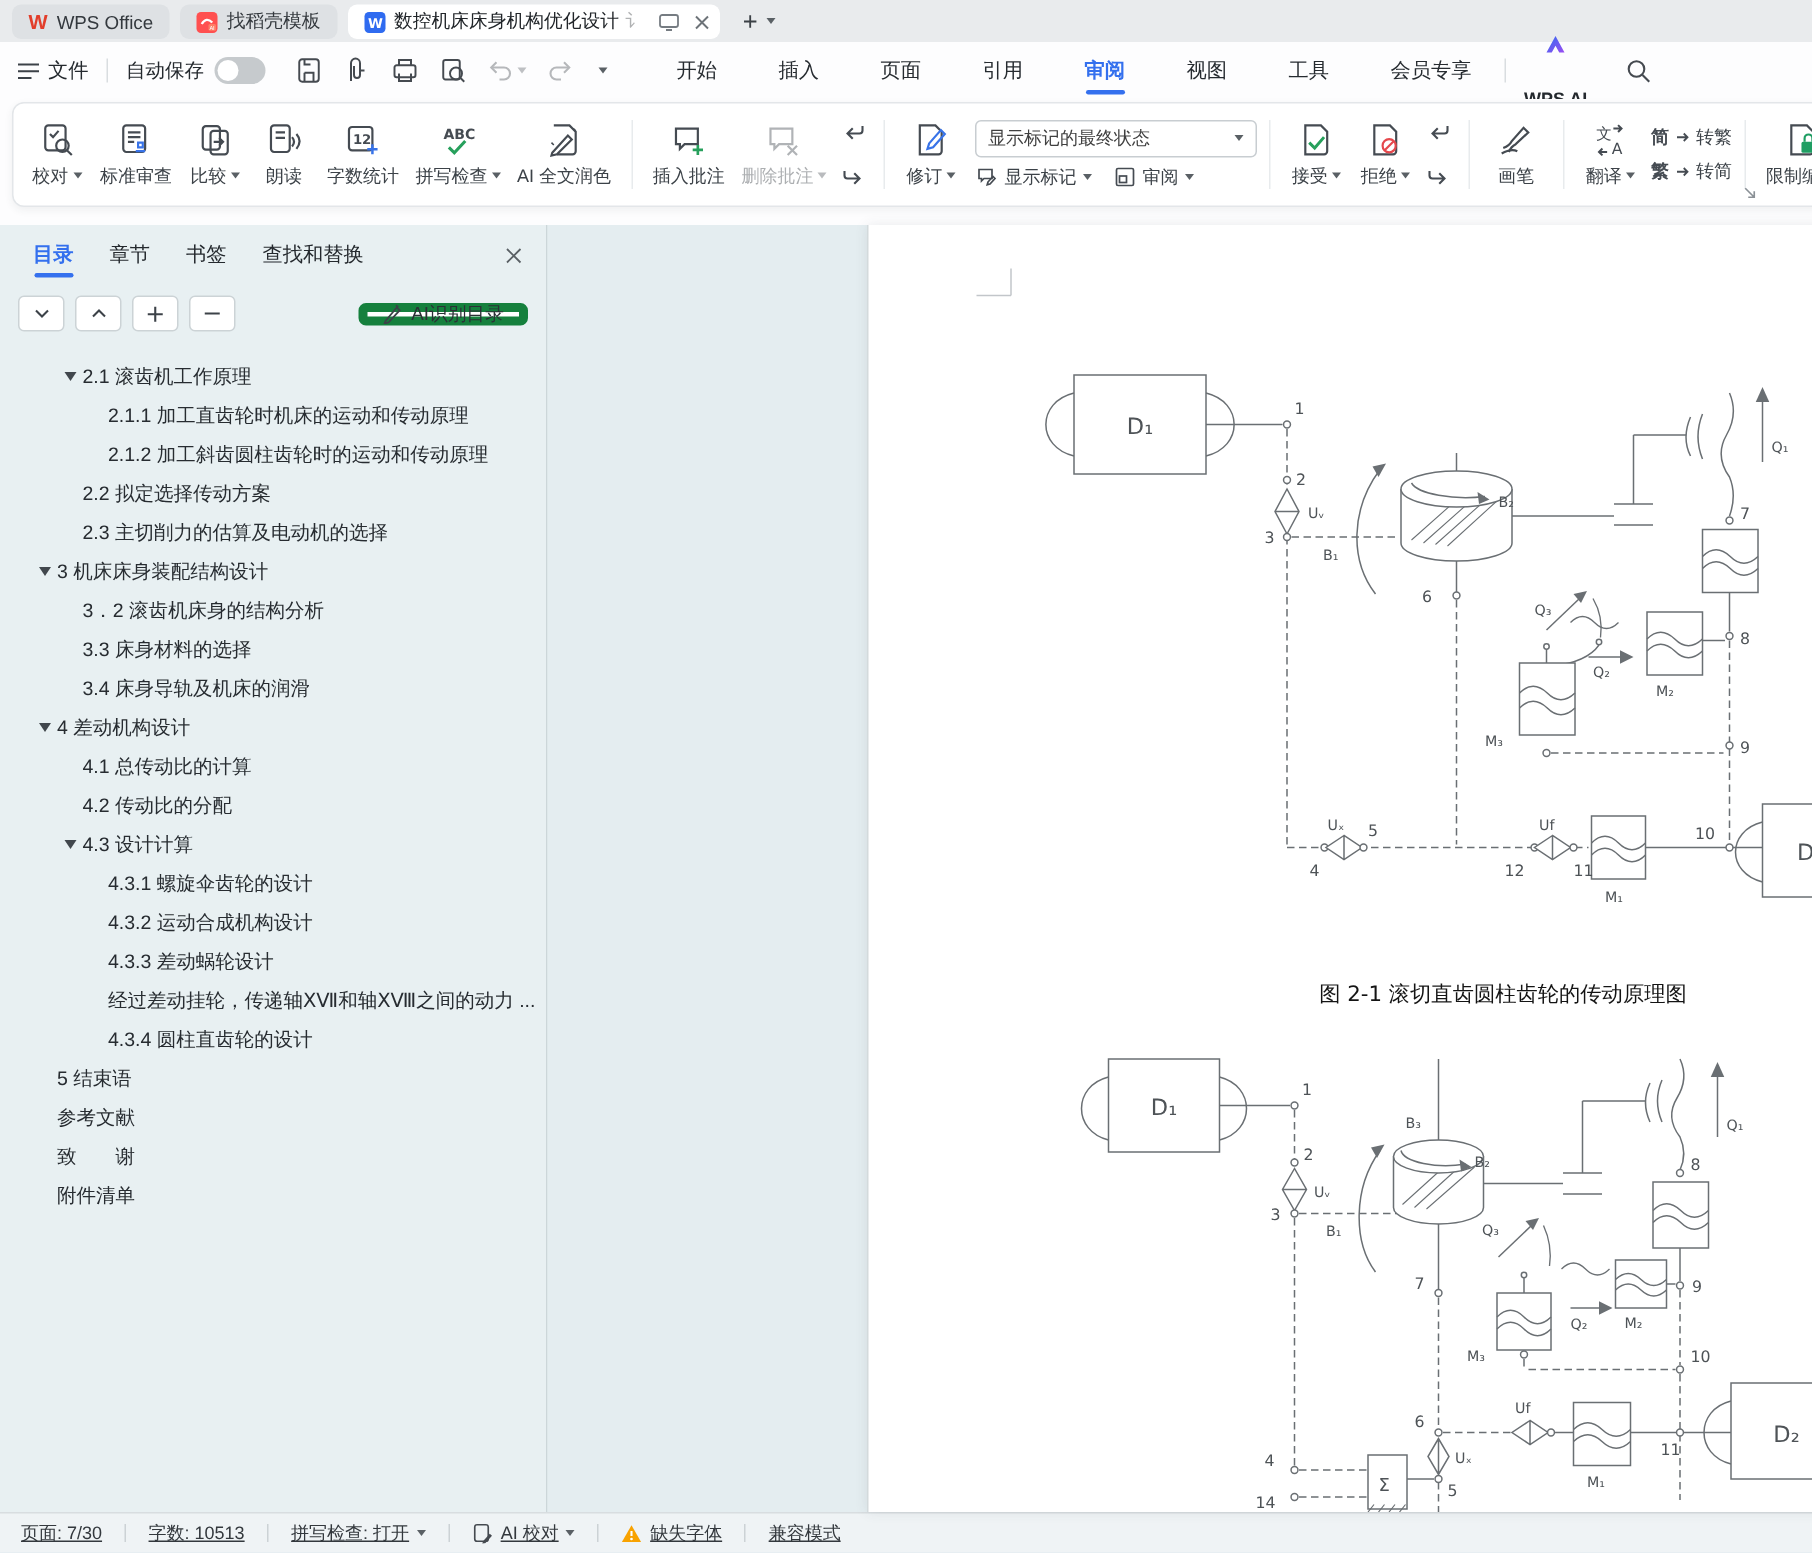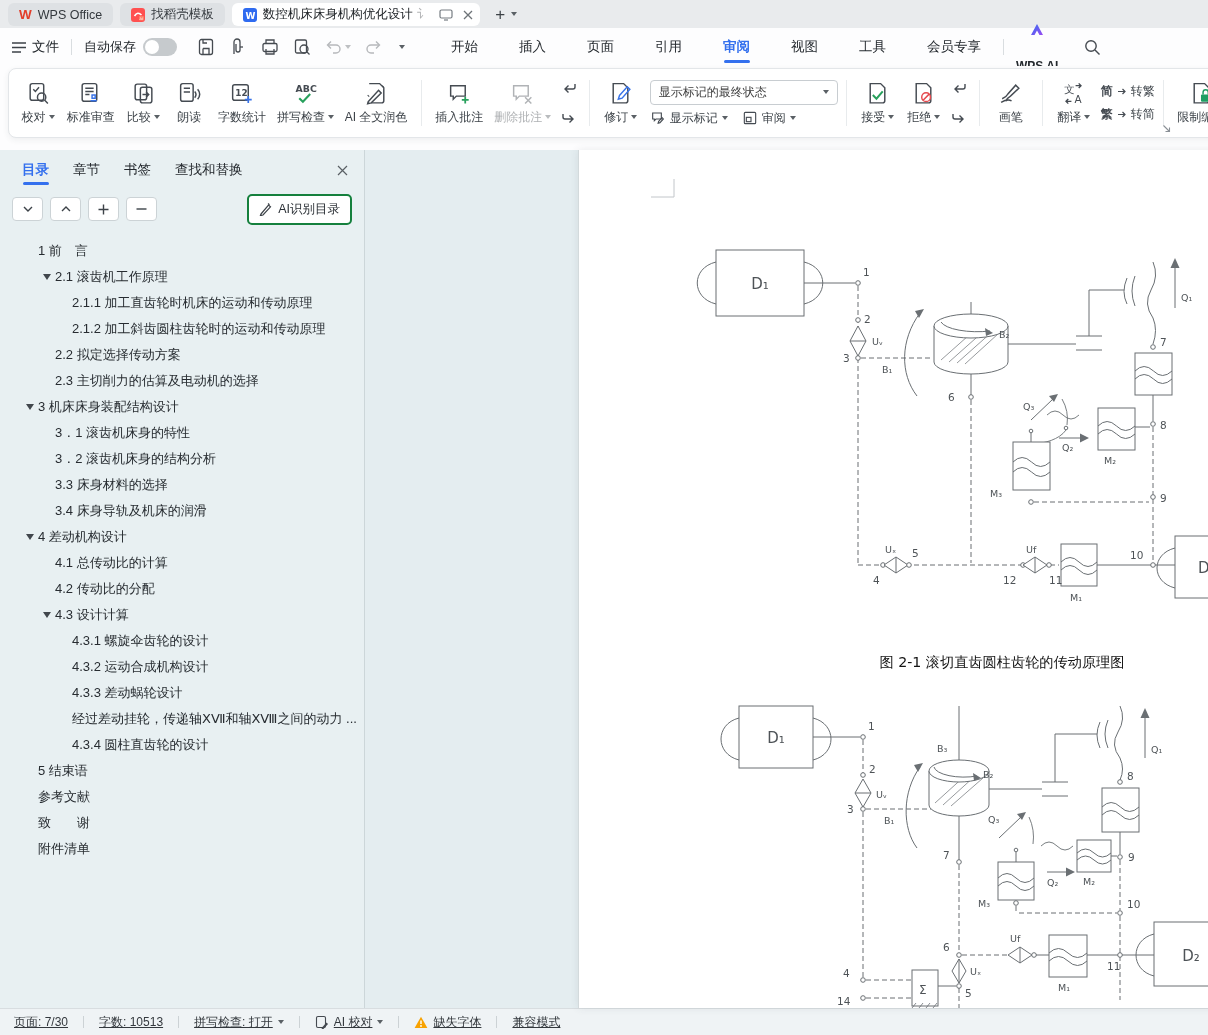--- a/index.html
+++ b/index.html
@@ -65,21 +65,21 @@
   .sidebar { width:365px; background:#e8f0f2; border-right:1px solid #ccd6d9; display:flex; flex-direction:column; }
   .stabs { height:40px; display:flex; align-items:center; padding:0 16px 0 22px; gap:24px; font-size:13.5px; color:#24292e; }
   .stab { position:relative; padding:10px 0; }
   .stab.active { color:#3470ee; font-weight:bold; }
   .stab.active::after { content:""; position:absolute; left:50%; transform:translateX(-50%); bottom:4px;
     width:26px; height:3px; border-radius:2px; background:#3470ee; }
   .stabs .spacer, .stools .spacer { flex:1; }
   .stools { height:38px; display:flex; align-items:center; padding:0 12px; gap:7px; }
   .tool-btn { width:31px; height:24px; background:#fff; border:1px solid #ccd3d6; border-radius:4px;
     display:flex; align-items:center; justify-content:center; color:#3c4248; font-size:14px; }
-  .ai-btn { height:31px; background:#fff; border:2px solid #15803d; border-radius:5px; display:flex;
+  .ai-btn { height:15px; background:#fff; border:6px solid #15803d; border-radius:5px; display:flex;
     align-items:center; gap:5px; padding:0 10px; font-size:12.5px; color:#2b3036; }
   .toc { flex:1; padding-top:10px; overflow:hidden; }
   .toc-row { height:26px; display:flex; align-items:center; font-size:13px; color:#272c31; margin:0 6px; border-radius:3px; white-space:nowrap; }
   .toc-row.selected { background:#d7dcde; }
   .toc-row .arr { width:16px; flex:none; display:flex; justify-content:center; }
   .toc-row .tri { width:0; height:0; border-left:4.5px solid transparent; border-right:4.5px solid transparent; border-top:6px solid #41474d; }
   .toc-row.lv1 { padding-left:16px; }
   .toc-row.lv2 { padding-left:33px; }
   .toc-row.lv3 { padding-left:50px; }
   .toc-row .tlabel { overflow:hidden; text-overflow:ellipsis; }
@@ -507,24 +507,20 @@
       <span class="spacer"></span>
       <span class="ai-btn">
         <svg width="14" height="14" viewBox="0 0 14 14" fill="none" stroke="#3c4248" stroke-width="1.2">
             <path d="M2 12 L9.5 3 l2 1.8 L4 13 l-2.6 .6 z"></path>
             <path d="M9 1.5 l1.5 1.3"></path>
           </svg>
         <span>AI识别目录</span>
       </span>
     </div>
     <div class="toc" id="toc-list">
-        <div class="toc-row lv1">
-          <span class="arr"></span>
-          <span class="tlabel">1 前　言</span>
-        </div>
         <div class="toc-row lv2">
           <span class="arr">
             <span class="tri"></span>
           </span>
           <span class="tlabel">2.1 滚齿机工作原理</span>
         </div>
         <div class="toc-row lv3">
           <span class="arr"></span>
           <span class="tlabel">2.1.1 加工直齿轮时机床的运动和传动原理</span>
         </div>
@@ -538,24 +534,20 @@
         </div>
         <div class="toc-row lv2">
           <span class="arr"></span>
           <span class="tlabel">2.3 主切削力的估算及电动机的选择</span>
         </div>
         <div class="toc-row lv1">
           <span class="arr">
             <span class="tri"></span>
           </span>
           <span class="tlabel">3 机床床身装配结构设计</span>
-        </div>
-        <div class="toc-row lv2">
-          <span class="arr"></span>
-          <span class="tlabel">3．1 滚齿机床身的特性</span>
         </div>
         <div class="toc-row lv2">
           <span class="arr"></span>
           <span class="tlabel">3．2 滚齿机床身的结构分析</span>
         </div>
         <div class="toc-row lv2">
           <span class="arr"></span>
           <span class="tlabel">3.3 床身材料的选择</span>
         </div>
         <div class="toc-row lv2">

